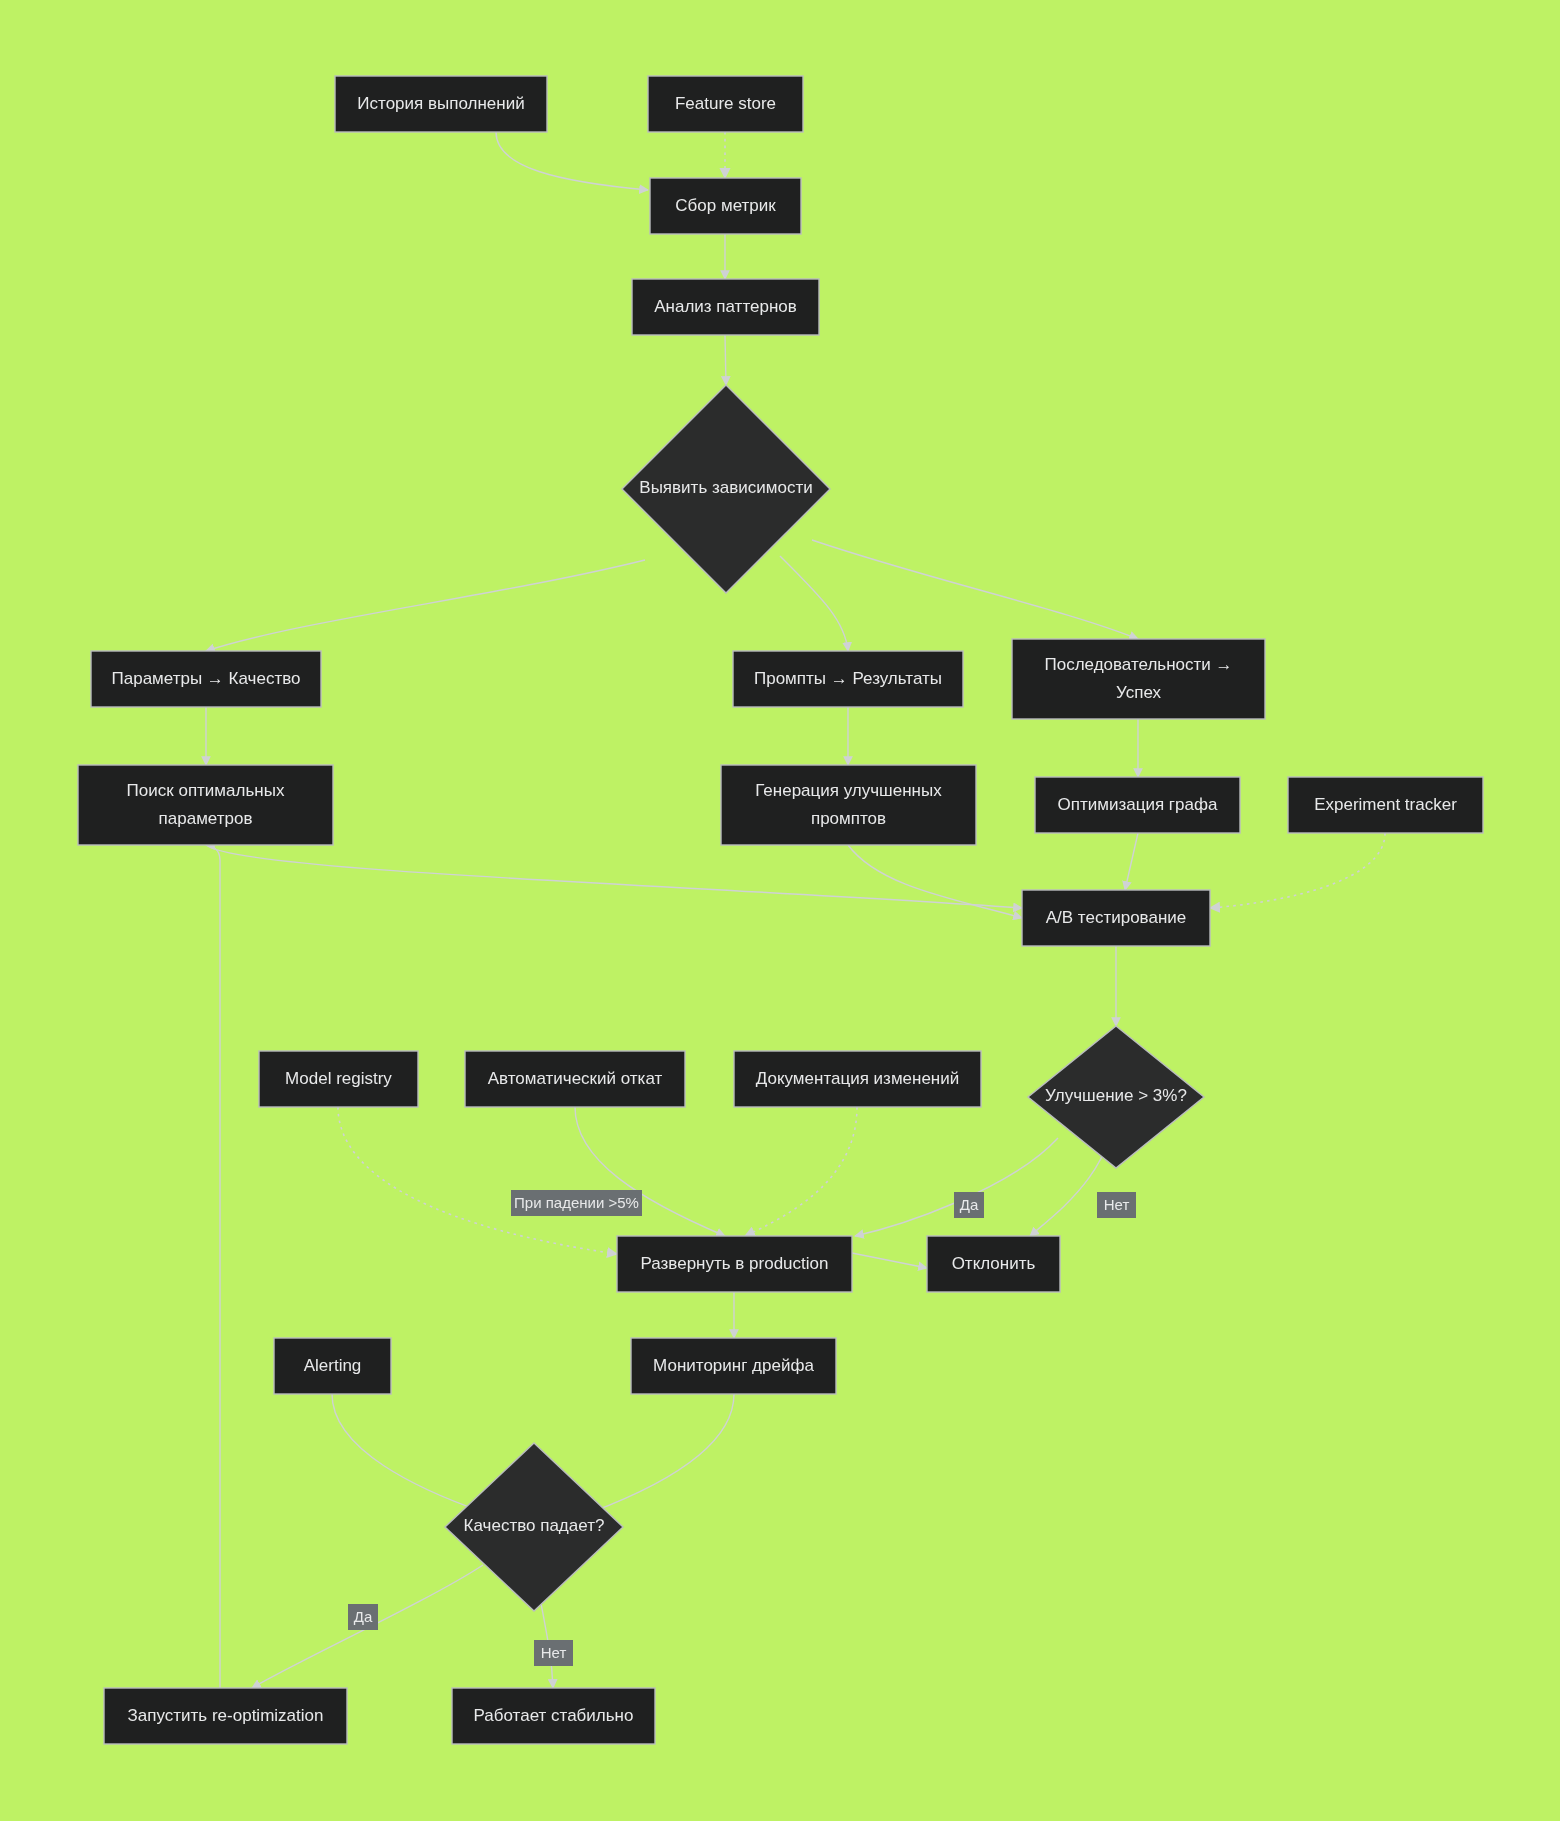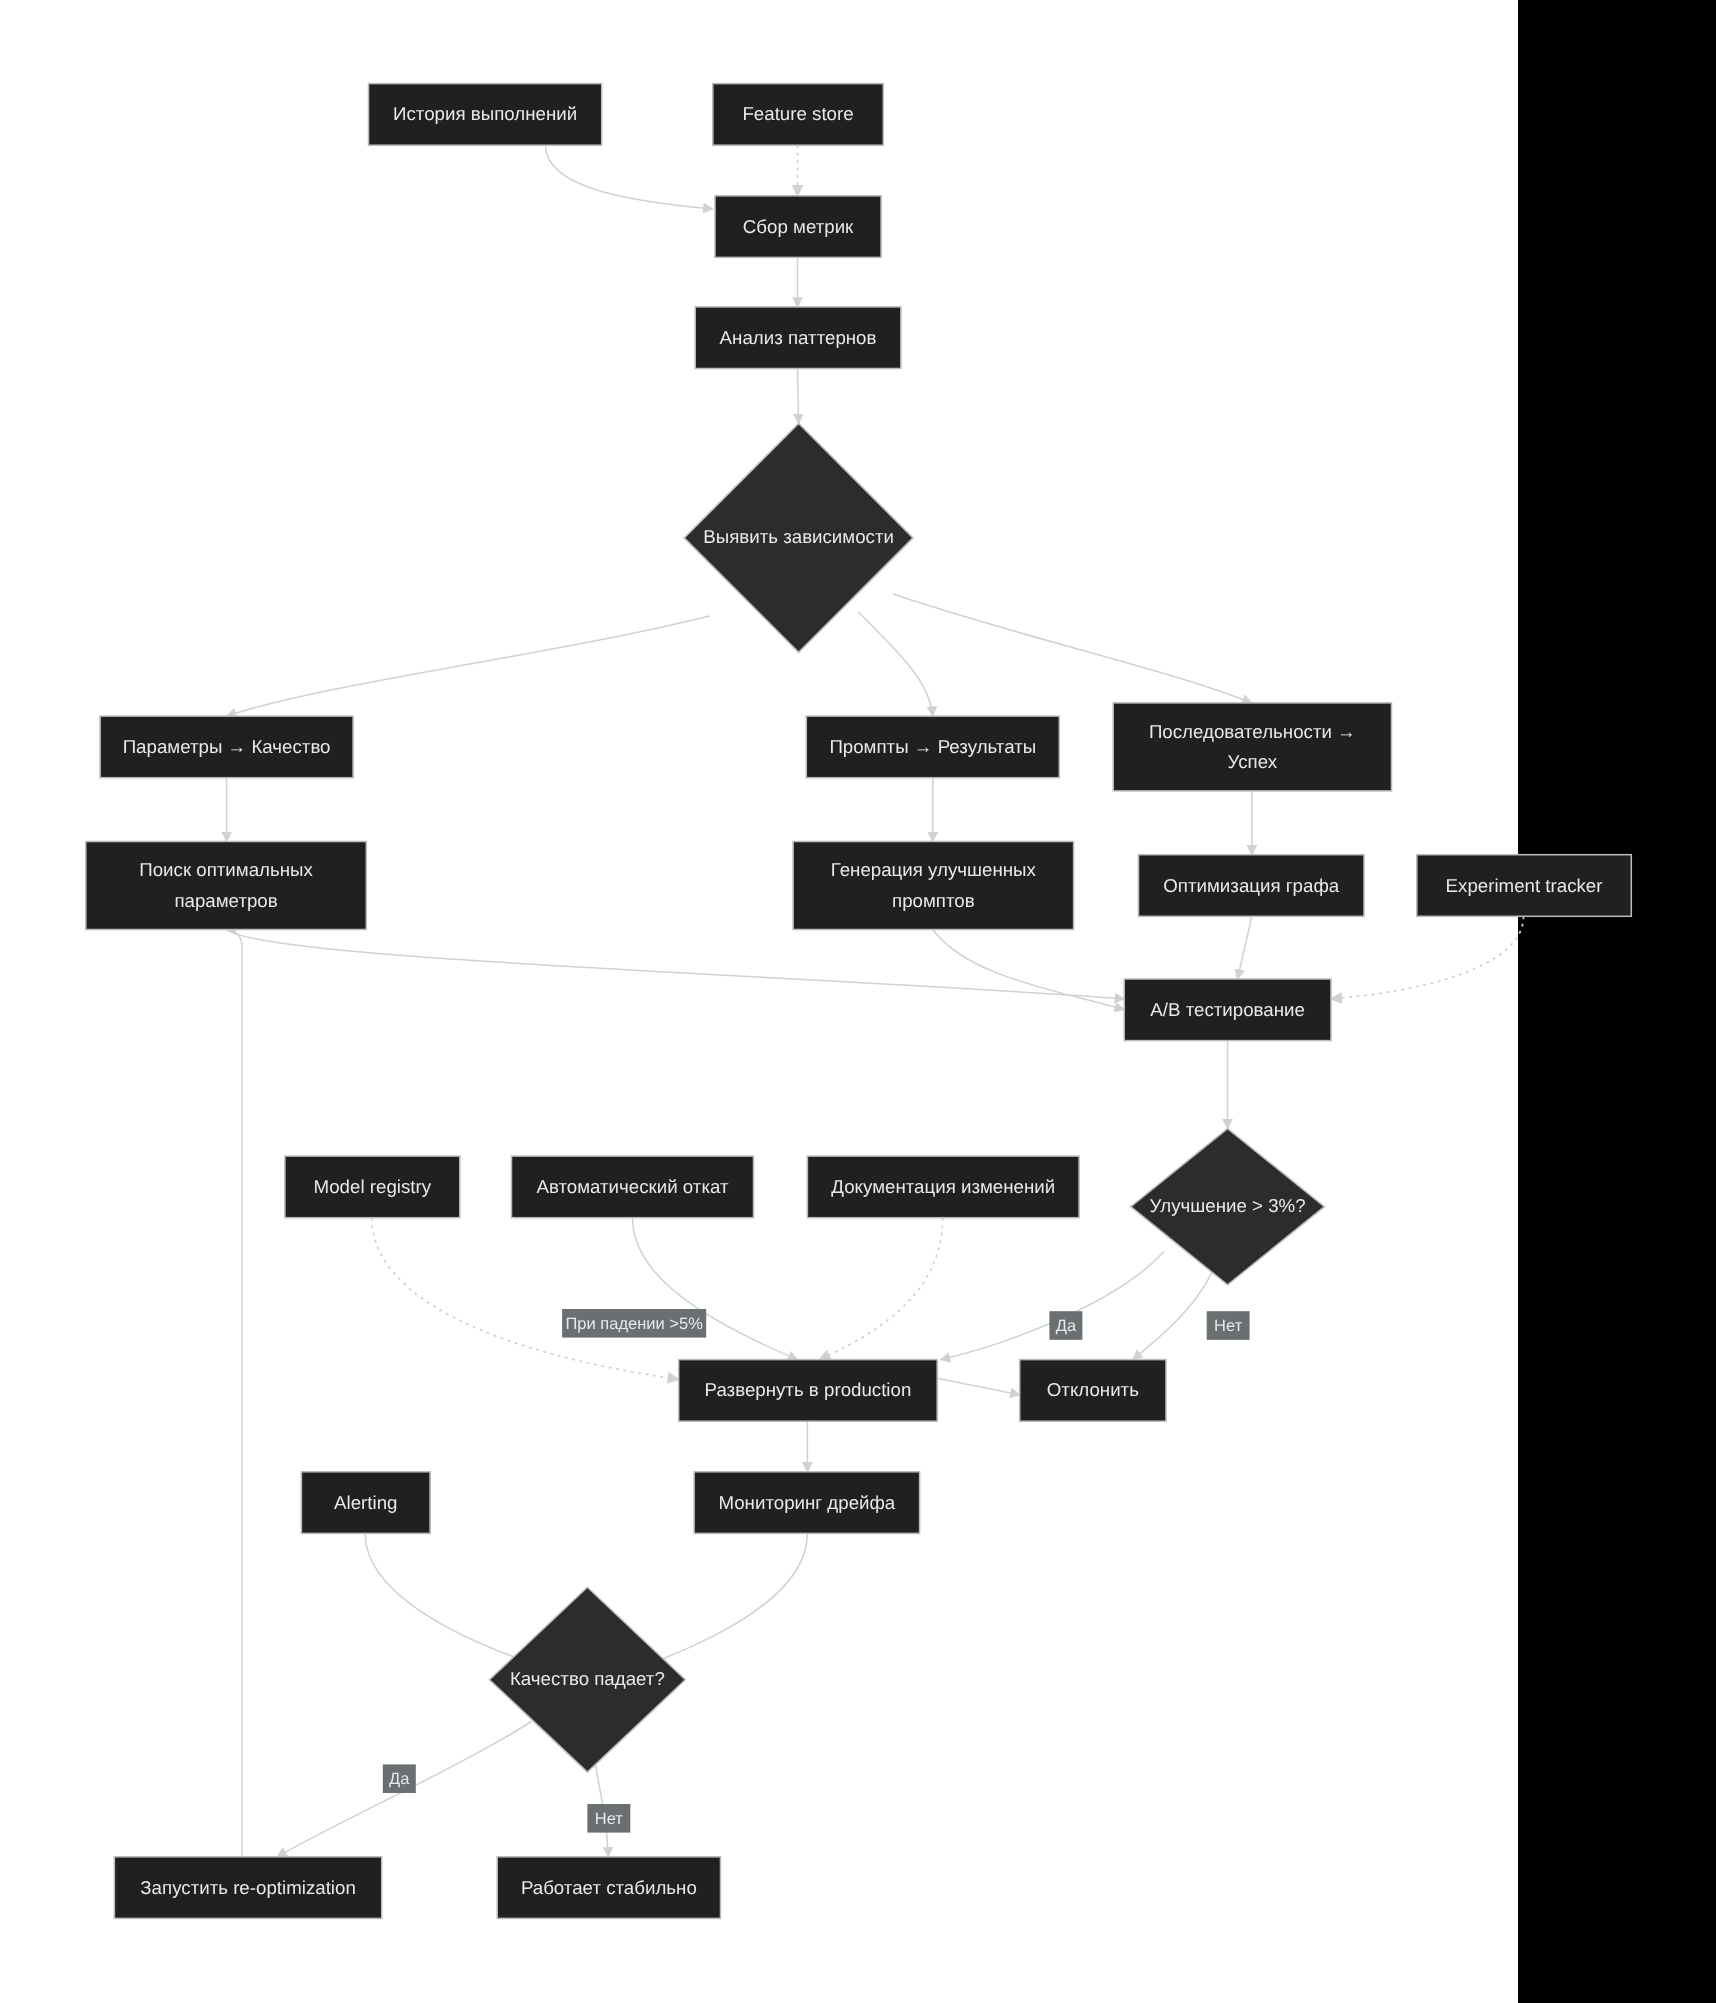--- a/index.html
+++ b/index.html
@@ -8,23 +8,23 @@
     background: #000000;
   }
   body {
     width: 1560px;
     height: 1821px;
     overflow: hidden;
     font-family: "Liberation Sans", "DejaVu Sans", sans-serif;
   }
   #diagram-root {
     position: relative;
-    width: 1380px;
+    width: 1560px;
     height: 1821px;
-    background: #ffffff;
+    background: #bef264;
   }
   svg#flow-svg {
     position: absolute;
     left: 0;
     top: 0;
     width: 1560px;
     height: 1821px;
     display: block;
   }
   .node-rect {

